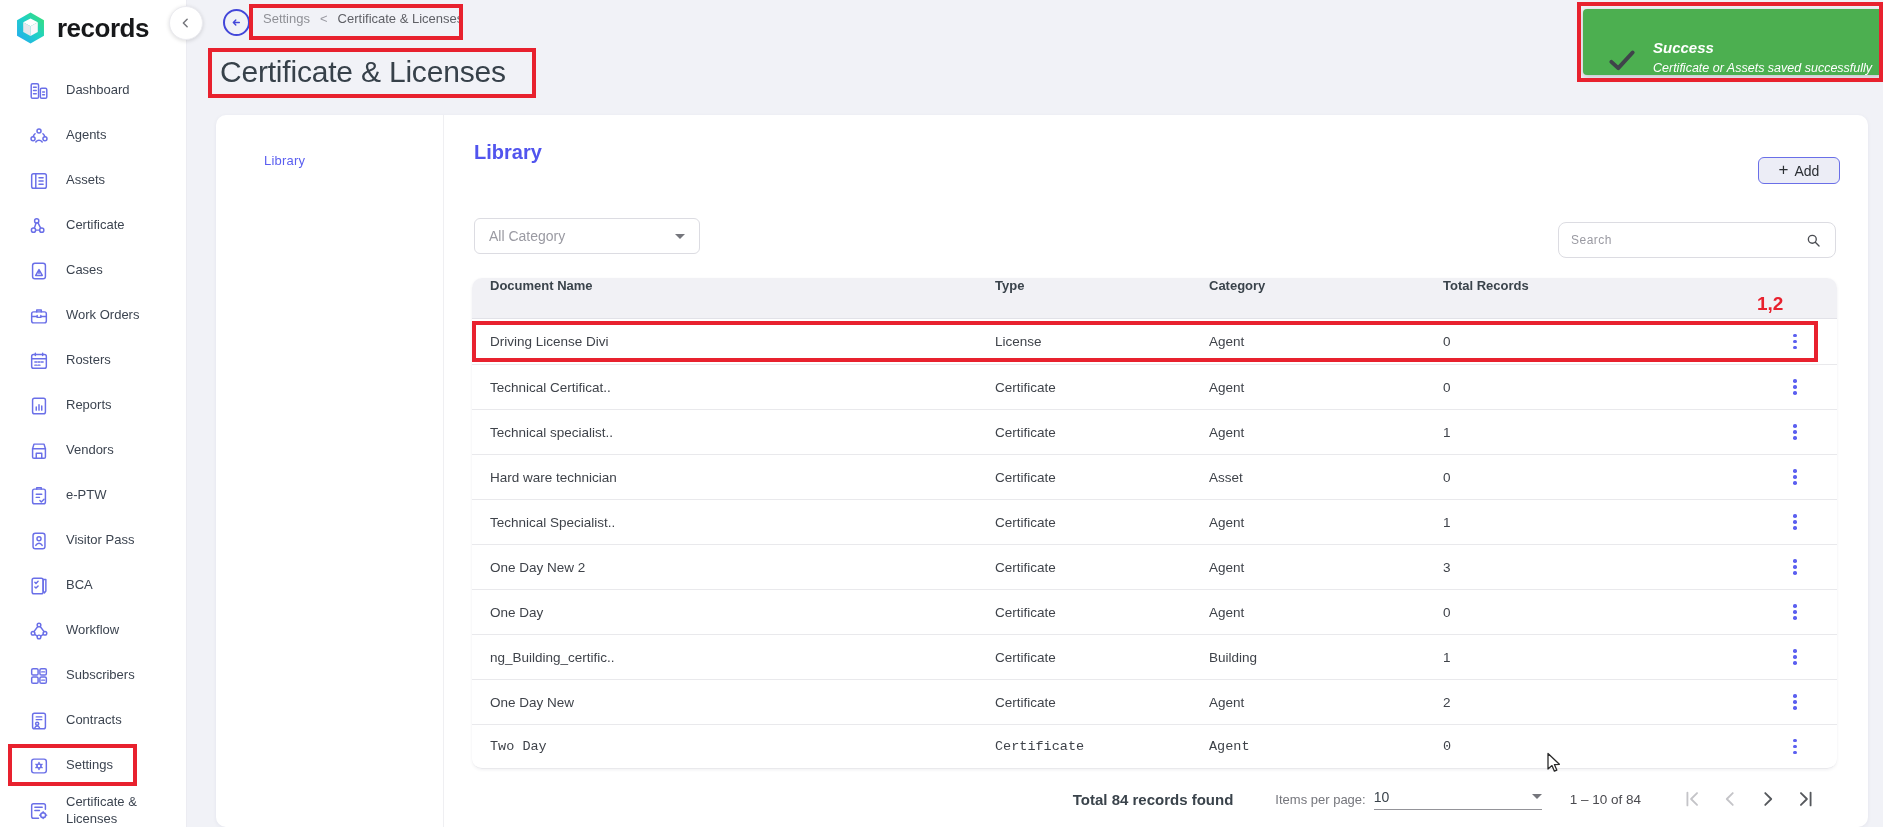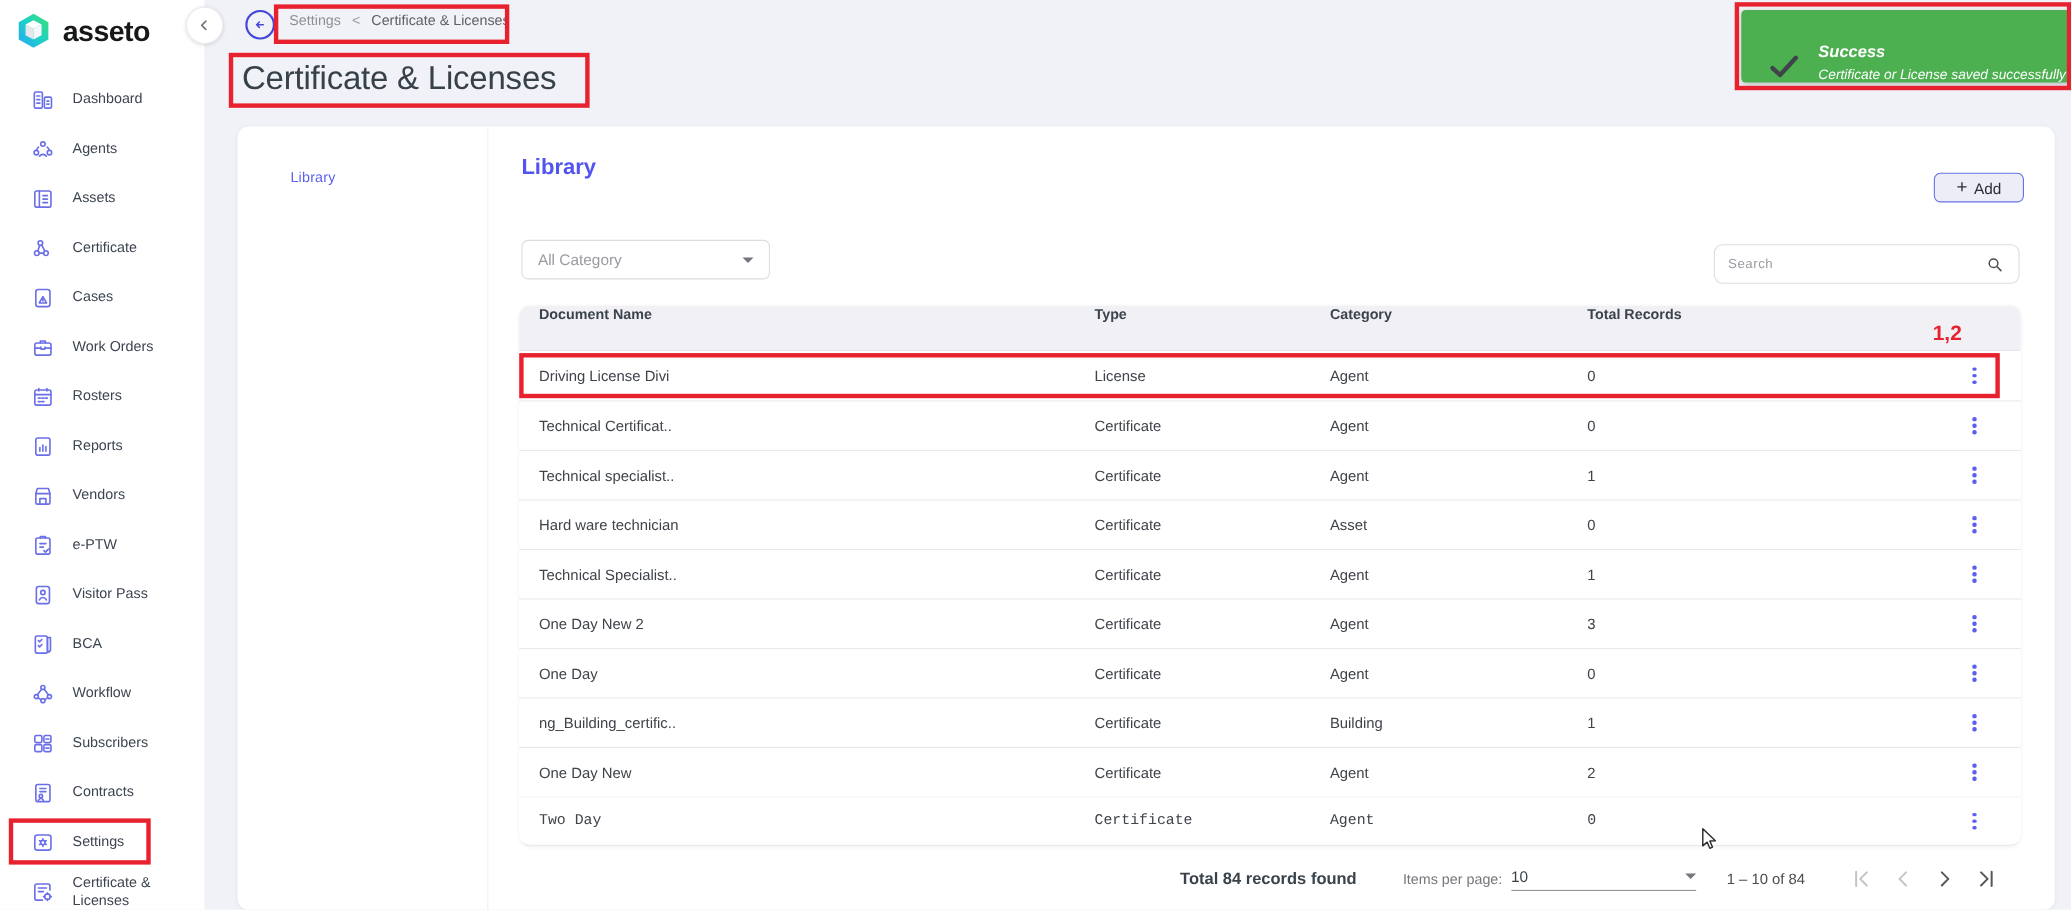--- a/index.html
+++ b/index.html
@@ -99,21 +99,21 @@
           <stop offset="0" stop-color="#3BE170"></stop>
           <stop offset="0.5" stop-color="#1ED0C8"></stop>
           <stop offset="1" stop-color="#27A6F5"></stop>
         </linearGradient>
       </defs>
       <polygon points="12,0.8 21.8,6.3 21.8,17.7 12,23.2 2.2,17.7 2.2,6.3" fill="url(#hexg)"></polygon>
       <polygon points="12,5 17.3,7.9 12,10.8 6.7,7.9" fill="#FFFFFF"></polygon>
       <polygon points="6.7,7.9 12,10.8 12,17.8 6.7,14.9" fill="#E7E7EC"></polygon>
       <polygon points="17.3,7.9 17.3,14.9 12,17.8 12,10.8" fill="#F8F8FB"></polygon>
     </svg>
-    <span class="logo-text">asseto</span>
+    <span class="logo-text">records</span>
   </div>
   <nav class="nav" id="sidebar-nav">
       <div class="nav-item">
         <span class="nav-icon">
           <svg viewBox="0 0 24 24" width="22" height="22">
             <g fill="none" stroke="currentColor" stroke-width="1.6" stroke-linecap="round" stroke-linejoin="round">
               <rect x="3.5" y="4" width="8" height="16" rx="1.5"></rect>
               <rect x="13.5" y="9" width="7" height="11" rx="1.5"></rect>
               <path d="M6 8h3M6 11.5h3M6 15h3M16 13h2M16 16h2"></path>
             </g>
@@ -346,21 +346,21 @@
 <div class="toast">
   <span style="display:flex;">
       <svg viewBox="0 0 24 24" width="30" height="30">
         <g fill="none" stroke="currentColor" stroke-width="3.2" stroke-linecap="round" stroke-linejoin="round">
           <path d="M3.5 13.5l5.5 5L20.5 6"></path>
         </g>
       </svg>
     </span>
   <div class="toast-text">
     <div class="toast-title">Success</div>
-    <div class="toast-msg">Certificate or License saved successfully</div>
+    <div class="toast-msg">Certificate or Assets saved successfully</div>
   </div>
 </div>
 
 <main class="card">
   <div class="left-panel">
     <div class="panel-tab">Library</div>
   </div>
 
   <h2 class="content-heading">Library</h2>
 

